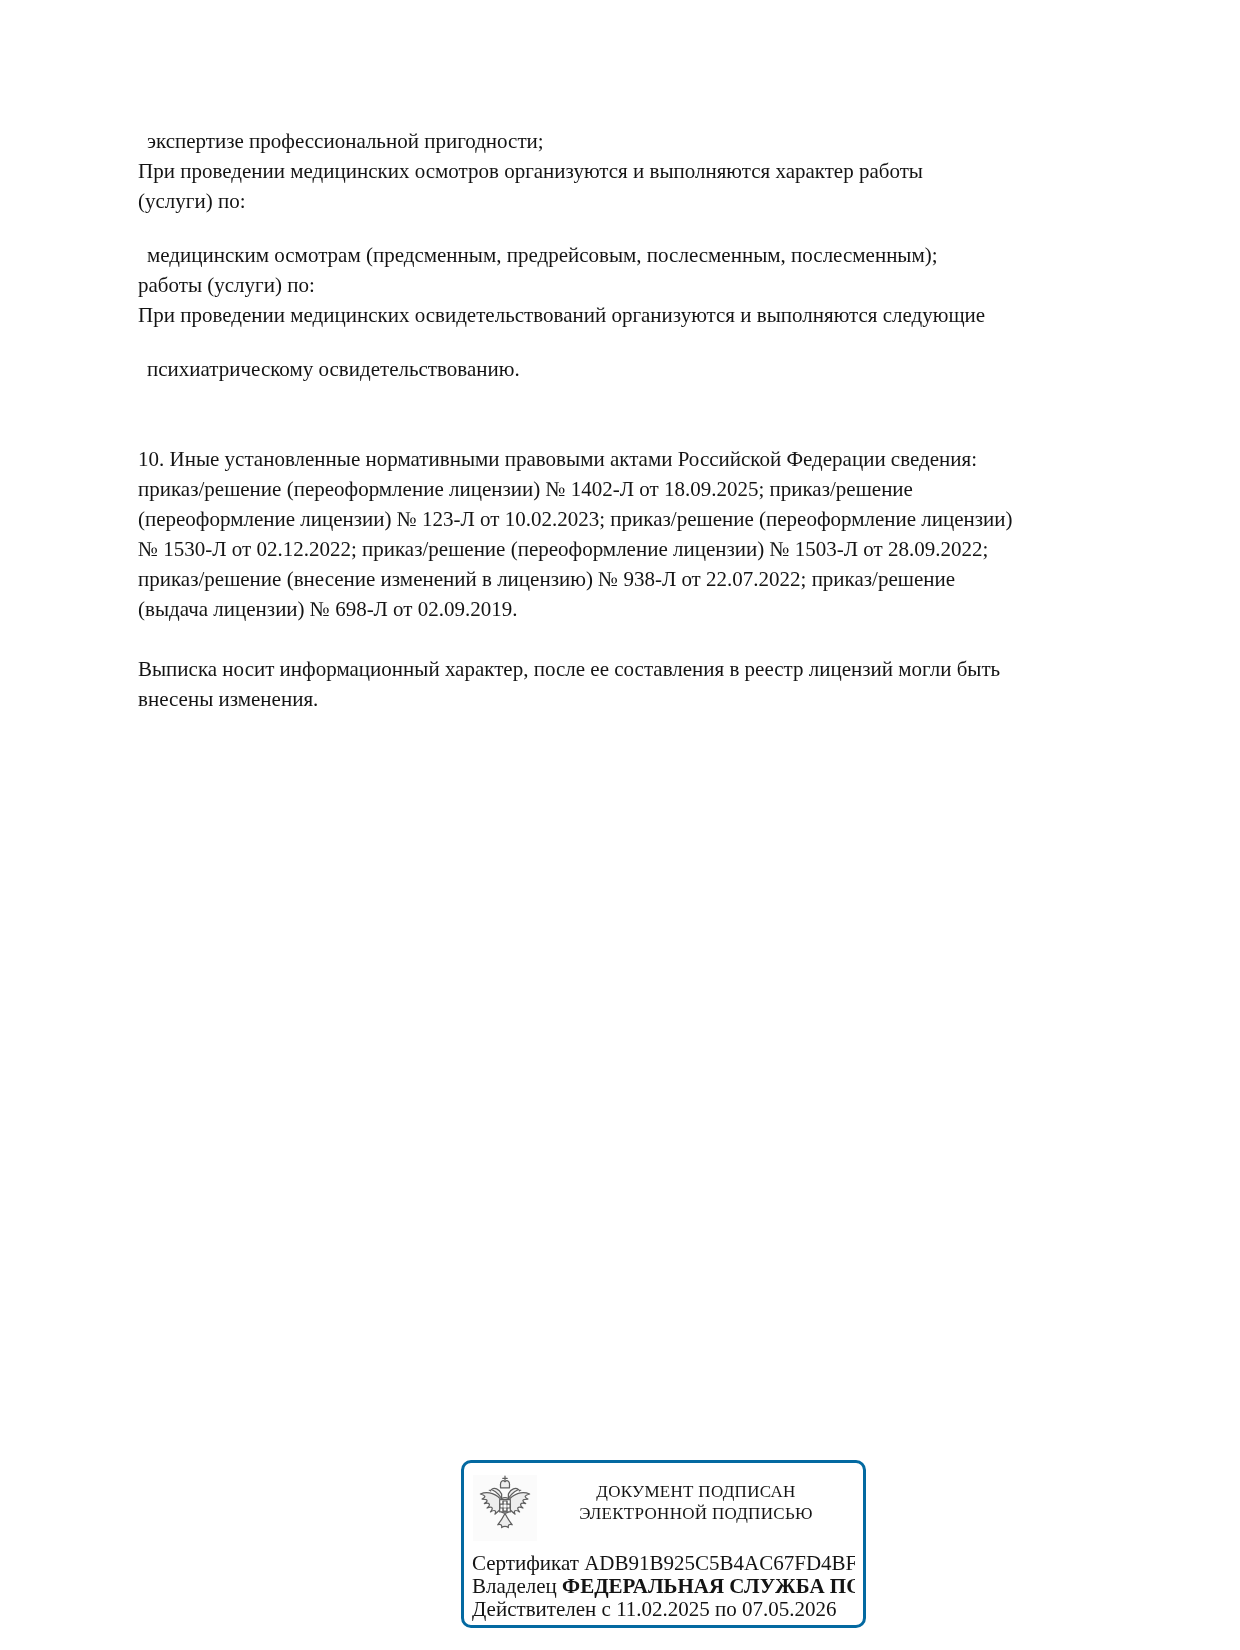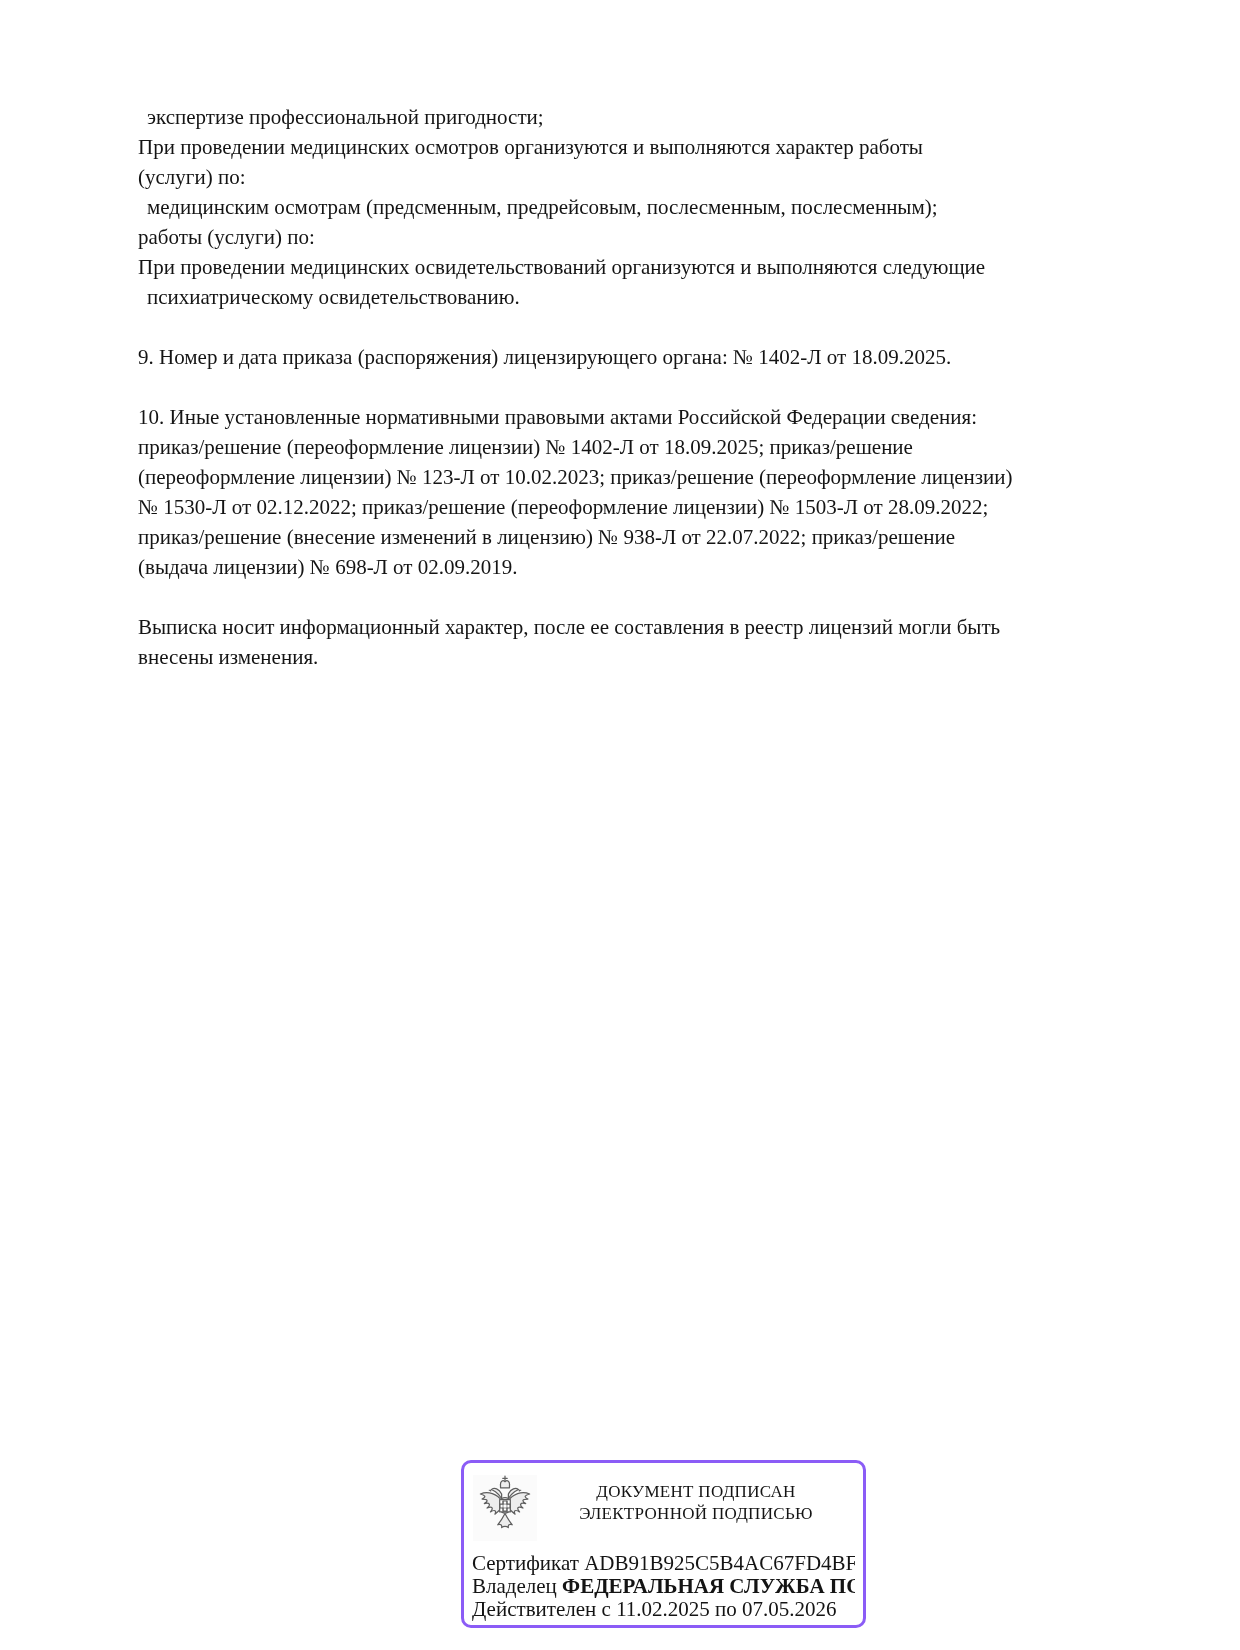--- a/index.html
+++ b/index.html
@@ -24,30 +24,31 @@
     width: 1092px;
     font-size: 21px;
     line-height: 30px;
   }
   .doc-line {
     min-height: 30px;
     white-space: nowrap;
   }
   .doc-line.indent {
     padding-left: 9px;
+    margin-top: 24px;
   }
   
   .stamp {
     position: absolute;
     left: 461px;
     top: 1460px;
     width: 405px;
     height: 168px;
     box-sizing: border-box;
-    border: 3px solid #8b5cf6;
+    border: 3px solid #0369a1;
     border-radius: 10px;
     padding: 6px 8px;
     overflow: hidden;
     background: #ffffff;
   }
   .stamp-top {
     display: flex;
     align-items: flex-start;
     height: 76px;
   }
@@ -90,21 +91,20 @@
   <div class="doc-text">
 
   <div class="doc-line indent">экспертизе профессиональной пригодности;</div>
       <div class="doc-line">При проведении медицинских осмотров организуются и выполняются характер работы</div>
       <div class="doc-line">(услуги) по:</div>
       <div class="doc-line indent">медицинским осмотрам (предсменным, предрейсовым, послесменным, послесменным);</div>
       <div class="doc-line">работы (услуги) по:</div>
       <div class="doc-line">При проведении медицинских освидетельствований организуются и выполняются следующие</div>
       <div class="doc-line indent">психиатрическому освидетельствованию.</div>
       <div class="doc-line">&nbsp;</div>
-      <div class="doc-line">9. Номер и дата приказа (распоряжения) лицензирующего органа: № 1402-Л от 18.09.2025.</div>
       <div class="doc-line">&nbsp;</div>
       <div class="doc-line">10. Иные установленные нормативными правовыми актами Российской Федерации сведения:</div>
       <div class="doc-line">приказ/решение (переоформление лицензии) № 1402-Л от 18.09.2025; приказ/решение</div>
       <div class="doc-line">(переоформление лицензии) № 123-Л от 10.02.2023; приказ/решение (переоформление лицензии)</div>
       <div class="doc-line">№ 1530-Л от 02.12.2022; приказ/решение (переоформление лицензии) № 1503-Л от 28.09.2022;</div>
       <div class="doc-line">приказ/решение (внесение изменений в лицензию) № 938-Л от 22.07.2022; приказ/решение</div>
       <div class="doc-line">(выдача лицензии) № 698-Л от 02.09.2019.</div>
       <div class="doc-line">&nbsp;</div>
       <div class="doc-line">Выписка носит информационный характер, после ее составления в реестр лицензий могли быть</div>
       <div class="doc-line">внесены изменения.</div>

